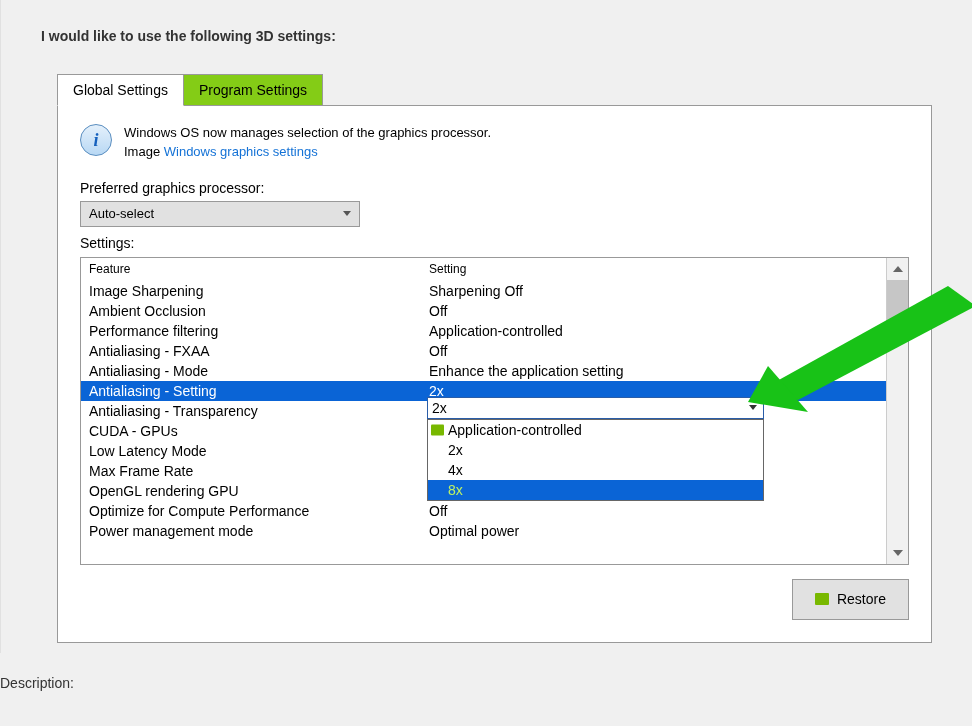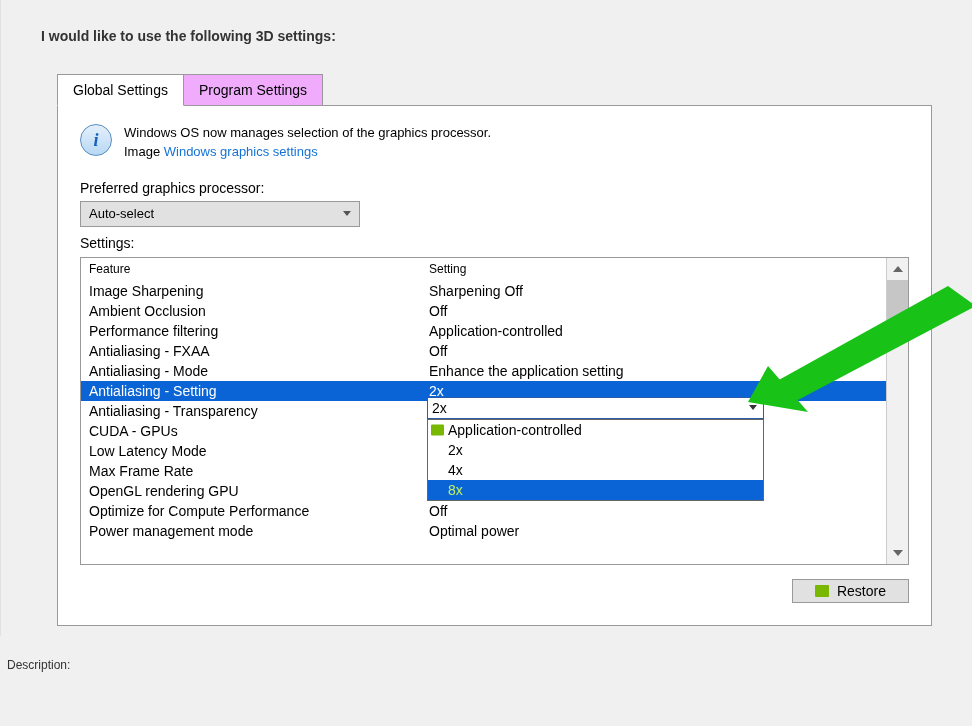--- a/index.html
+++ b/index.html
@@ -25,21 +25,21 @@
   .tabs-wrap {
     margin-left: 16px;
   }
   .tab-row {
     display: flex;
     align-items: stretch;
   }
   .tab {
     padding: 7px 15px;
     border: 1px solid #999;
-    background: #f0abfc;
+    background: #84cc16;
     cursor: pointer;
     font-size: 14px;
     position: relative;
     margin-right: -1px;
   }
   .tab.active {
     background: #fff;
     border-bottom: 1px solid #fff;
     z-index: 2;
   }
@@ -217,34 +217,34 @@
     justify-content: flex-end;
     margin-top: 14px;
   }
   .restore-btn {
     display: inline-flex;
     align-items: center;
     gap: 8px;
     background: #e1e1e1;
     border: 1px solid #999;
     padding: 4px 22px;
-    height: 24px;
+    height: 41px;
     font-size: 14px;
     cursor: pointer;
   }
   .nv-chip {
     width: 14px; height: 12px;
     background: #78b800;
     border-radius: 1px;
   }
 
   .desc-label {
-    margin: 22px 0 0 7px;
+    margin: 22px 0 0 0;
     color: #333;
-    font-size: 12px;
+    font-size: 14px;
   }
 
   
   .arrow-annot {
     position: absolute;
     pointer-events: none;
     z-index: 50;
   }
   .arrow-annot svg { overflow: visible; }
 </style>

